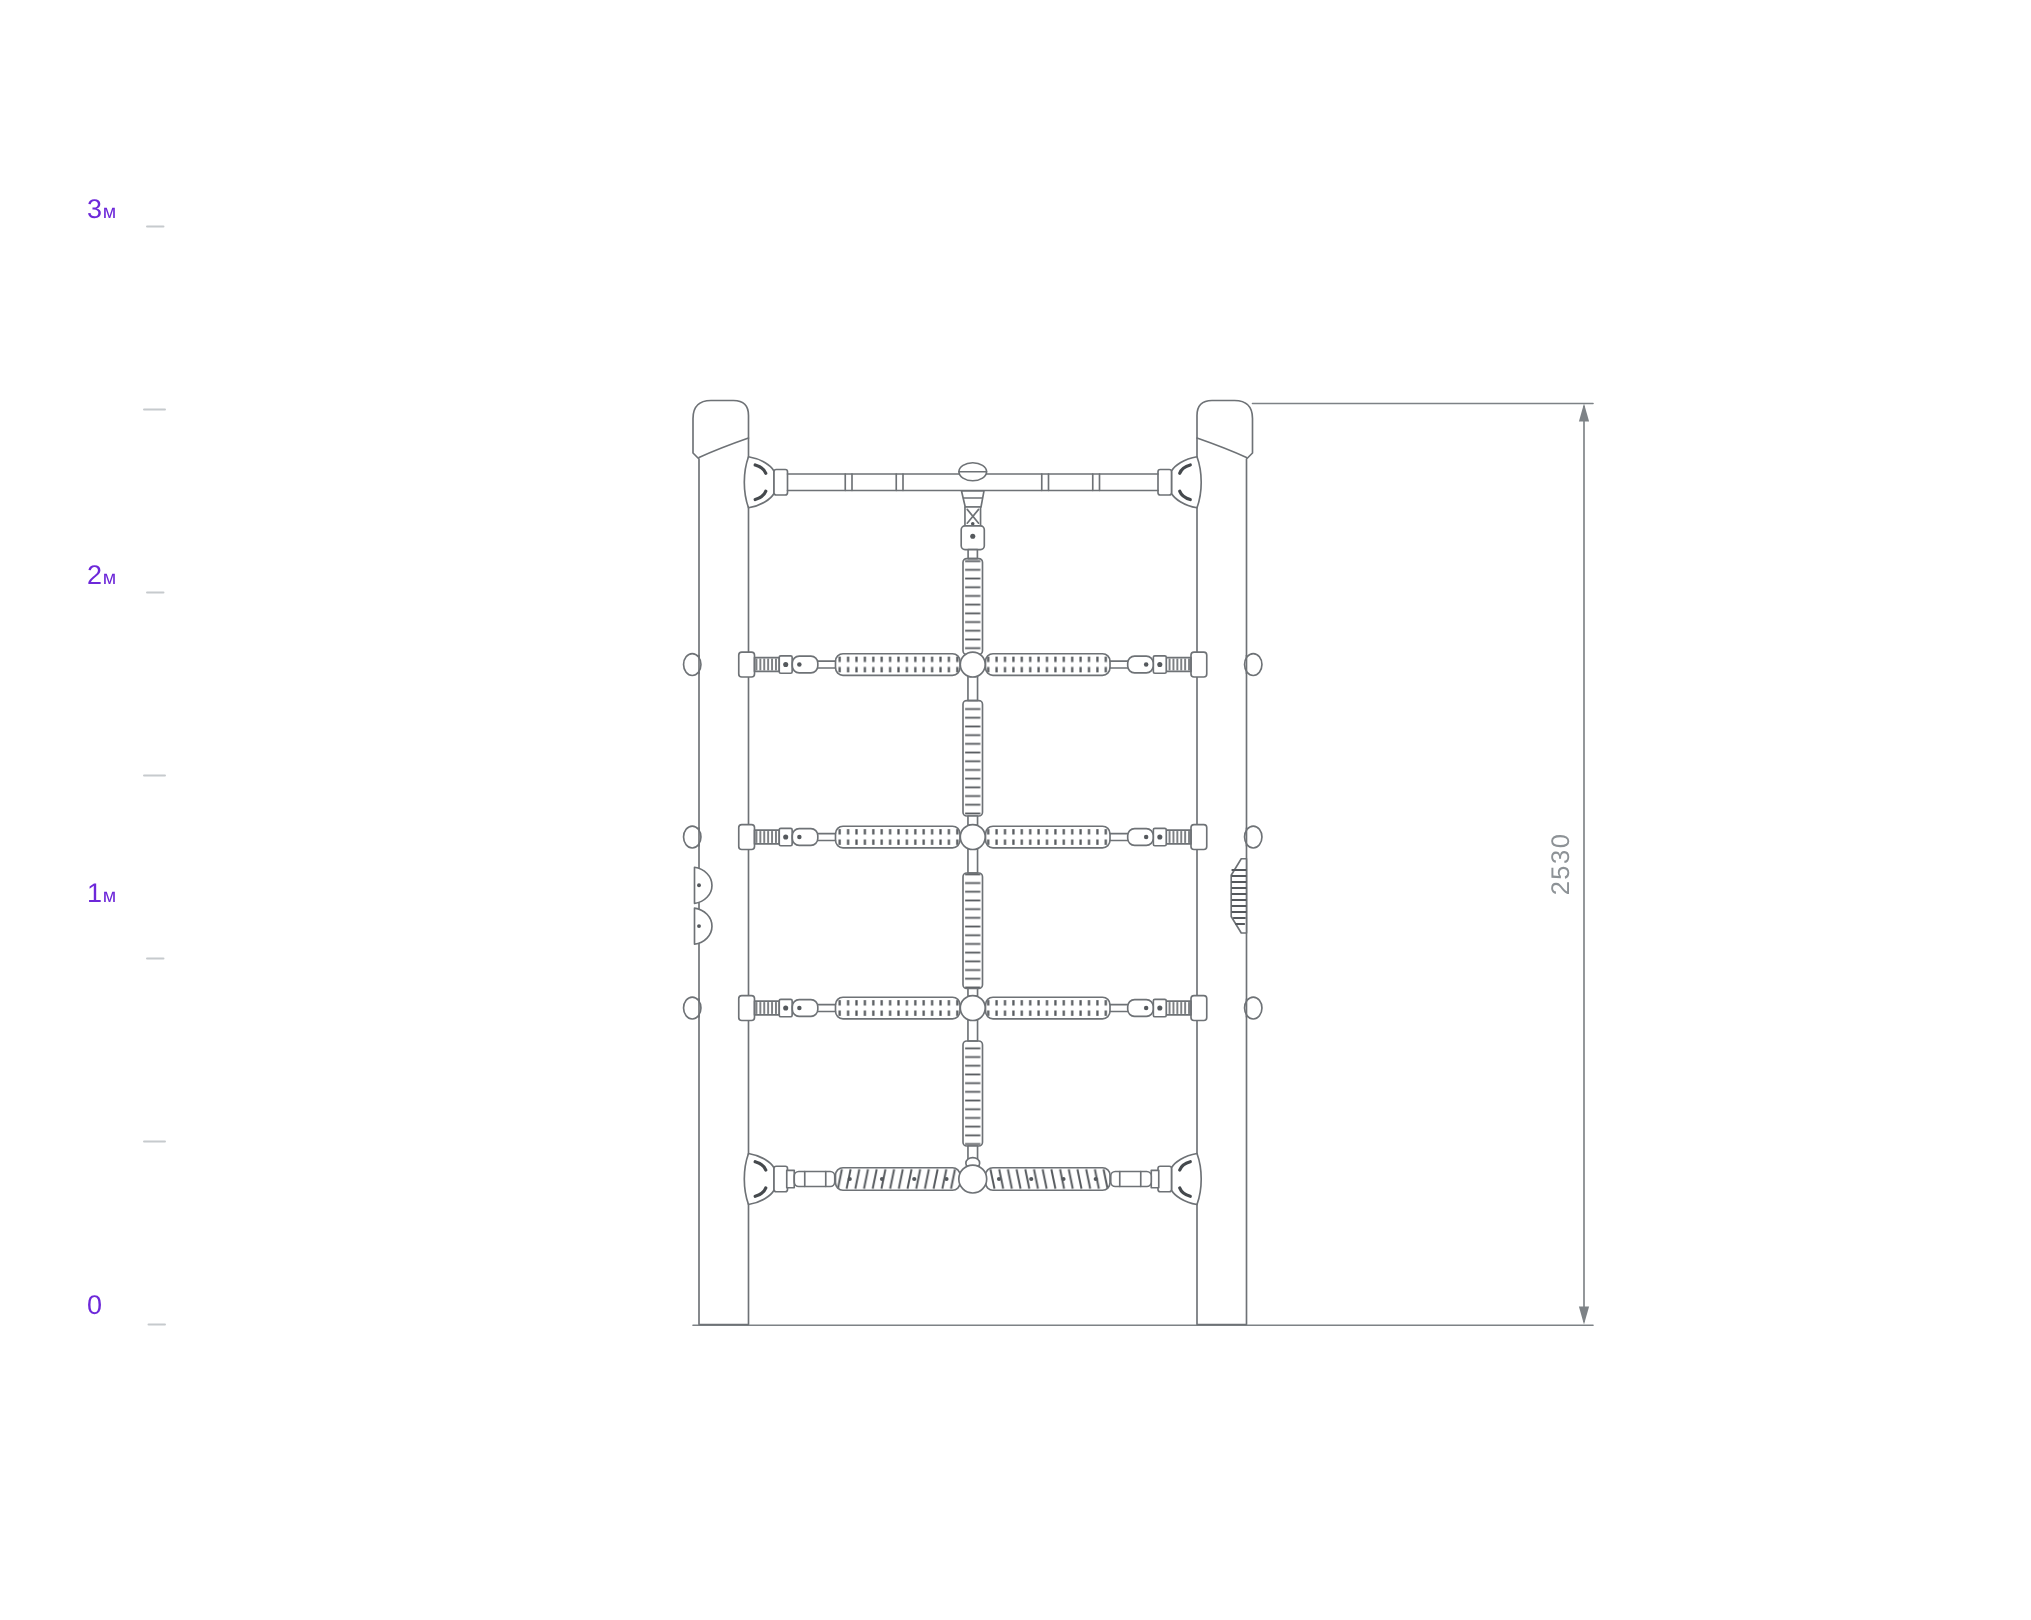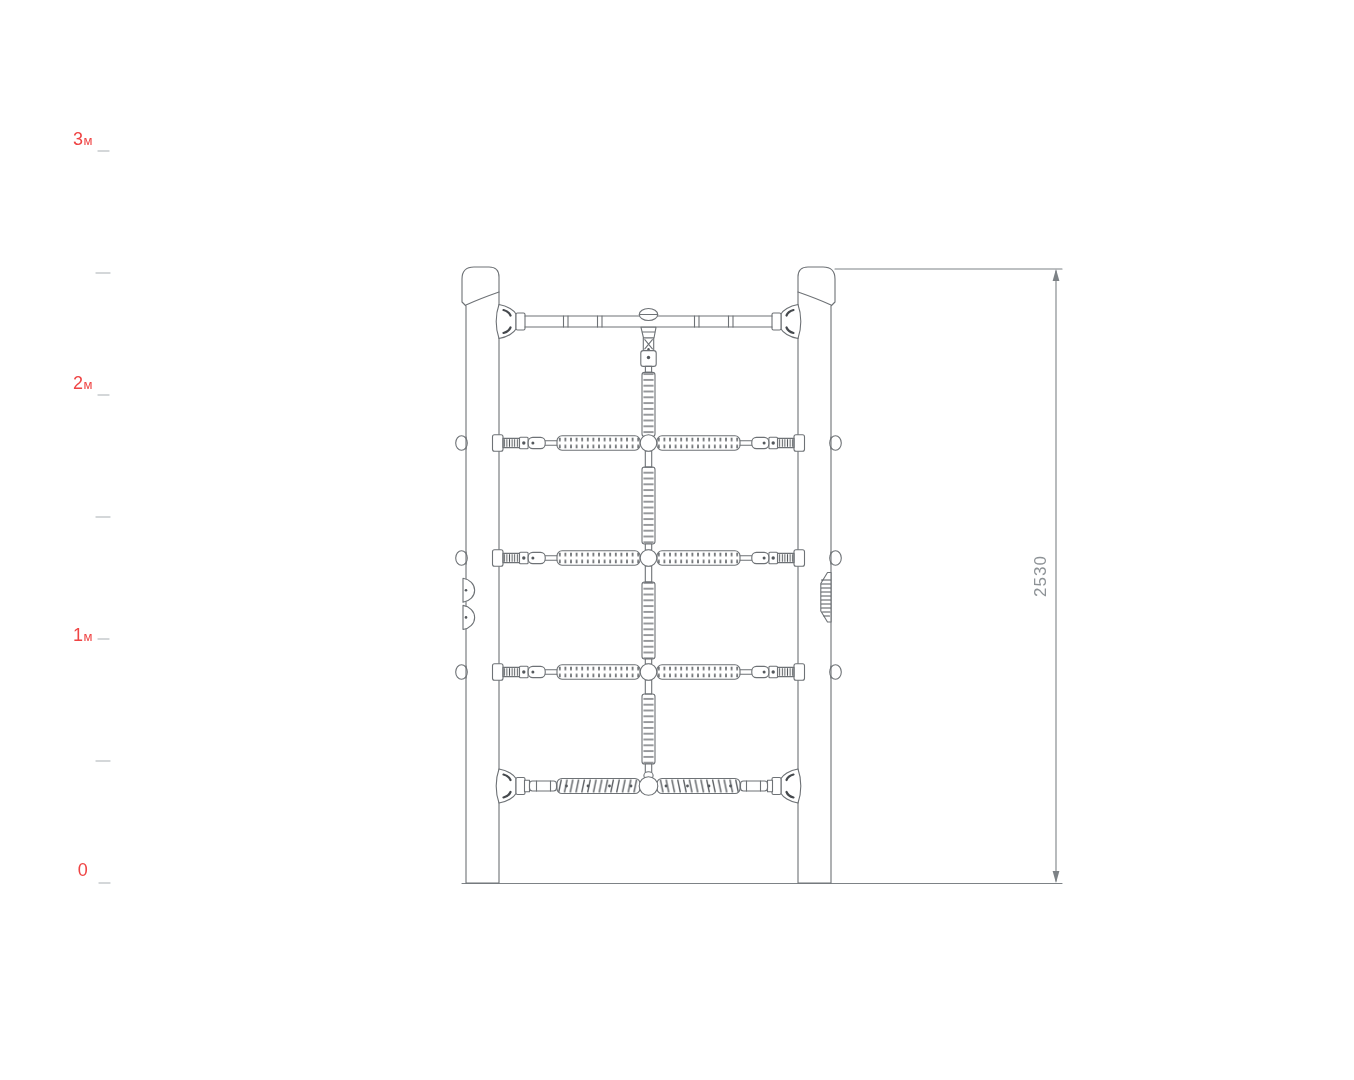--- a/index.html
+++ b/index.html
@@ -2,22 +2,22 @@
 <html><head>
 <meta charset="utf-8">
 <style>
   html,body{margin:0;padding:0;background:#ffffff;}
   .canvas{
     position:relative;width:1354px;height:1080px;background:#ffffff;overflow:hidden;
     font-family:"Liberation Sans", sans-serif;
   }
   .canvas svg{position:absolute;left:0;top:0;}
   .mlabel{
-    position:absolute;left:58px;width:50px;text-align:center;
-    color:#ef4444;font-size:18px;line-height:22px;letter-spacing:.5px;
+    position:absolute;left:58px;width:50px;text-align:left;
+    color:#6d28d9;font-size:18px;line-height:22px;letter-spacing:.5px;
     user-select:none;
   }
   .mlabel .unit{font-size:13px;}
   .dim-label{
     position:absolute;left:1041px;top:576px;
     transform:translate(-50%,-50%) rotate(-90deg);
     color:#8d9296;font-size:17px;letter-spacing:1px;white-space:nowrap;
     user-select:none;
   }
 </style>
@@ -189,18 +189,18 @@
       <g stroke="#55595d" stroke-width="1.2">
         <path d="M821.5,580 H830.5 M821.5,584 H830.5 M821.5,588 H830.5 M821.5,592 H830.5 M821.5,596 H830.5 M821.5,600 H830.5 M821.5,604 H830.5 M821.5,608 H830.5 M822.5,612 H830 M824,616 H829.5"></path>
       </g>
     </g>
 
   </g>
 </svg>
 
 <div class="mlabel" style="top:128px"><span>3</span><span class="unit">м</span></div>
 <div class="mlabel" style="top:372px"><span>2</span><span class="unit">м</span></div>
-<div class="mlabel" style="top:624px"><span>1</span><span class="unit">м</span></div>
+<div class="mlabel" style="top:584px"><span>1</span><span class="unit">м</span></div>
 <div class="mlabel" style="top:859px"><span>0</span><span class="unit"></span></div>
 
 <div class="dim-label">2530</div>
 
 </div>
 
 </body></html>

